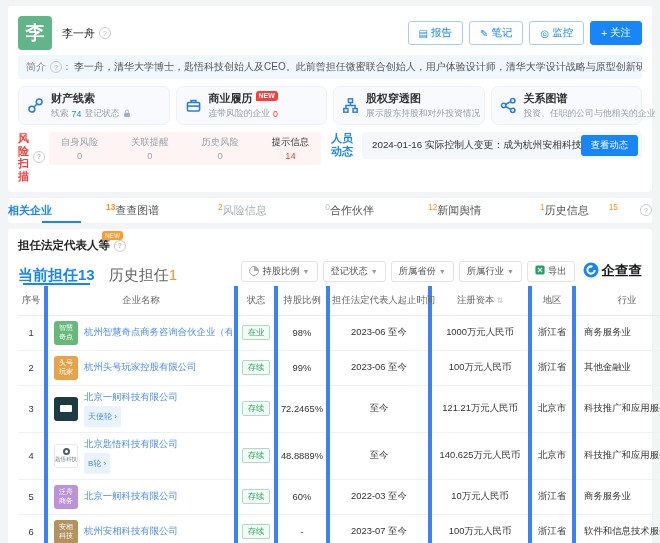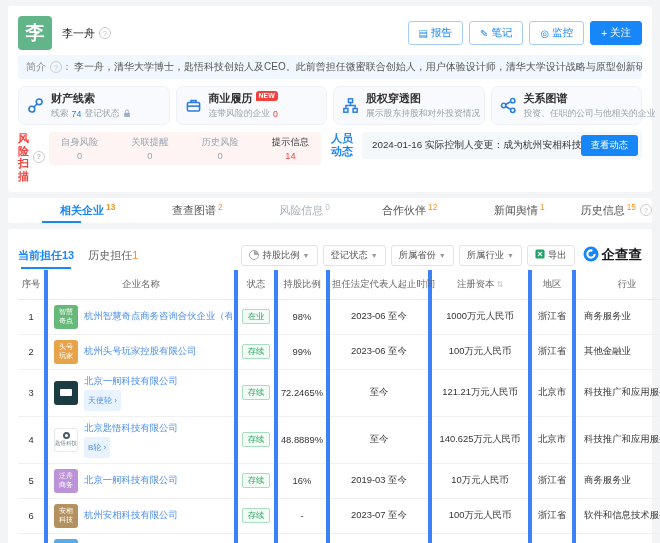--- a/index.html
+++ b/index.html
@@ -50,37 +50,37 @@
   .risk-item.hl .v{color:#f5413d}
   .dyn-title{color:#1686f8;font-weight:bold;font-size:11px;line-height:1.15;margin-left:2px}
   .dyn-bar{flex:1;background:#f5f8fb;border-radius:3px;display:flex;align-items:center;
            padding:3px 4px 3px 10px;font-size:9.8px;color:#333;min-width:0}
   .dyn-text{white-space:nowrap;overflow:hidden}
   .dyn-btn{margin-left:auto;background:#1686f8;color:#fff;font-size:9.3px;padding:4px 10px;
            border:none;border-radius:3px;cursor:pointer;flex:0 0 auto;font-family:inherit}
 
   
   .tabs-card{margin-top:6px;display:flex;height:25px}
-  .tab{flex:1;display:flex;align-items:center;justify-content:flex-end;font-size:11px;color:#555;
+  .tab{flex:1;display:flex;align-items:center;justify-content:space-between;font-size:11px;color:#555;
        position:relative;cursor:pointer}
   .tab.active{color:#1686f8;font-weight:bold}
   .tab.active::after{content:"";position:absolute;bottom:0;left:32%;right:32%;height:2px;background:#1686f8}
   .tab .cnt{font-size:8.3px;color:#ff8f1f;margin:-7px 0 0 2px}
   .tab .cnt.muted{color:#b9c0c7}
   .tab.muted{color:#a8b0b8}
 
   
   .main-card{margin-top:6px;padding:9px 10px 0}
   .section-head{position:relative;font-size:11.5px;font-weight:bold;color:#222;
                 display:flex;align-items:center;height:16px}
   .badge-new2{position:absolute;top:-7px;left:84px;background:#ff9b2d;color:#fff;font-size:6.5px;
               font-weight:normal;padding:0 3px;border-radius:3px 3px 3px 0;line-height:9px}
   .toolbar{display:flex;align-items:flex-end;margin-top:7px;padding-bottom:0}
   .subtabs{display:flex;gap:14px}
-  .subtab{font-size:11px;color:#666;padding-bottom:6px;position:relative;cursor:pointer;white-space:nowrap}
+  .subtab{font-size:15px;color:#666;position:relative;cursor:pointer;white-space:nowrap}
   .subtab .scnt{color:#ff8f1f}
   .subtab.active{color:#1686f8;font-weight:bold}
   .subtab.active .scnt{color:#1686f8}
   .subtab.active::after{content:"";position:absolute;bottom:0;left:6%;right:6%;height:2px;background:#1686f8}
   .filters{margin-left:auto;display:flex;align-items:center;gap:5px;padding-bottom:3px}
   .drop-btn,.export-btn{display:inline-flex;align-items:center;gap:3px;border:1px solid #e3e3e3;
         border-radius:3px;background:#fff;font-size:9.3px;color:#555;padding:3px 7px;cursor:pointer;
         font-family:inherit;white-space:nowrap}
   .caret{font-size:7px;color:#999}
   .pie-ic{width:8px;height:8px;border-radius:50%;border:1px solid #aaa;
@@ -263,20 +263,25 @@
         <span class="cnt">1</span>
       </div>
       <div class="tab">
         <span>历史信息</span>
         <span class="cnt">15</span>
         <span class="qmark">?</span>
       </div>
     </div>
 
   <div class="card main-card">
+    <div class="section-head">
+      <span class="badge-new2">NEW</span>
+      <span>担任法定代表人等</span>
+      <span class="qmark">?</span>
+    </div>
     <div class="toolbar">
       <div class="subtabs" id="subtabs">
           <div class="subtab active"><span>当前担任</span><span class="scnt">13</span></div>
           <div class="subtab"><span>历史担任</span><span class="scnt">1</span></div>
         </div>
       <div class="filters" id="filters">
           <button class="drop-btn">
             <span class="pie-ic"></span>
             <span>持股比例</span>
             <span class="caret">▼</span>
@@ -415,22 +420,22 @@
                 <div class="logo text" style="background: rgb(189, 147, 216);">
                   <span>泛舟</span>
                   <span>商务</span>
                 </div>
                 <div style="min-width: 0px;">
                   <a class="company-link">北京一舸科技有限公司</a>
                 </div>
               </div>
             </td>
             <td><span class="status-tag">存续</span></td>
-            <td>16%</td>
-            <td>2019-03 至今</td>
+            <td>60%</td>
+            <td>2022-03 至今</td>
             <td>10万元人民币</td>
             <td>浙江省</td>
             <td class="industry-td">商务服务业</td>
           </tr>
           <tr>
             <td>6</td>
             <td class="name-td">
               <div class="name-cell">
                 <div class="logo text" style="background: rgb(179, 146, 95);">
                   <span>安相</span>

